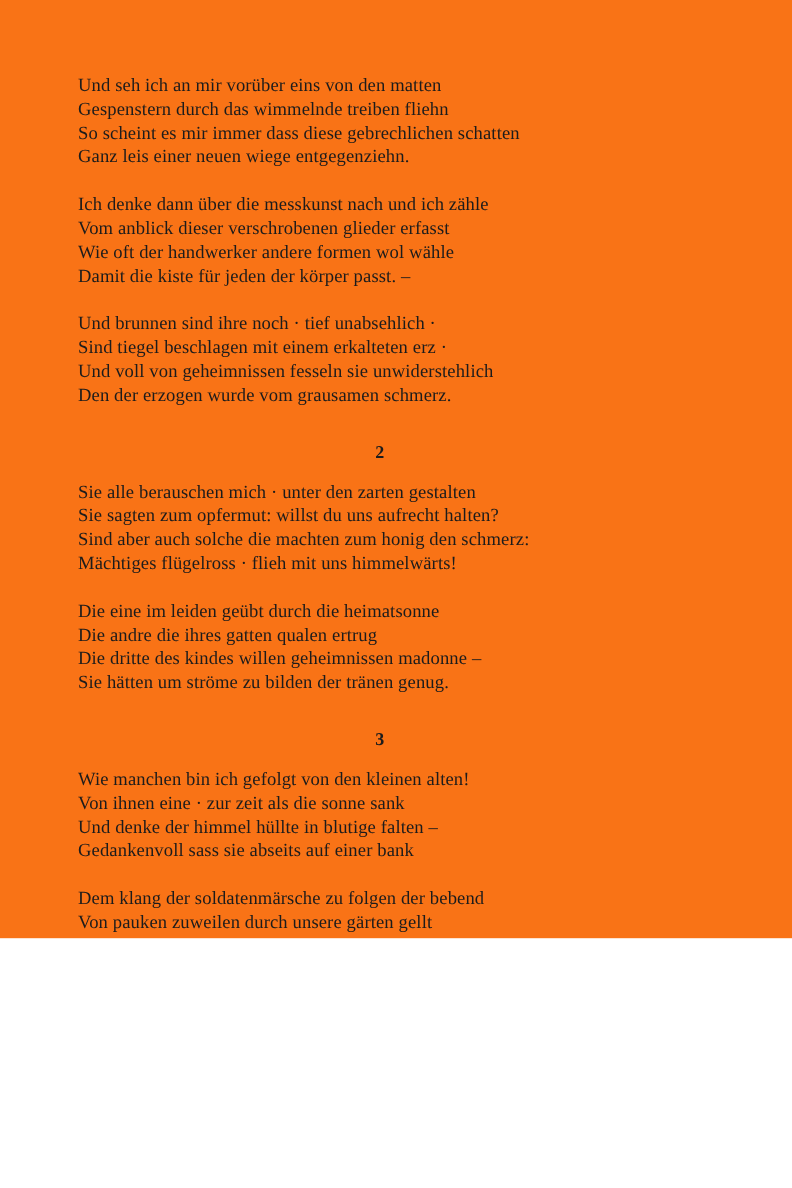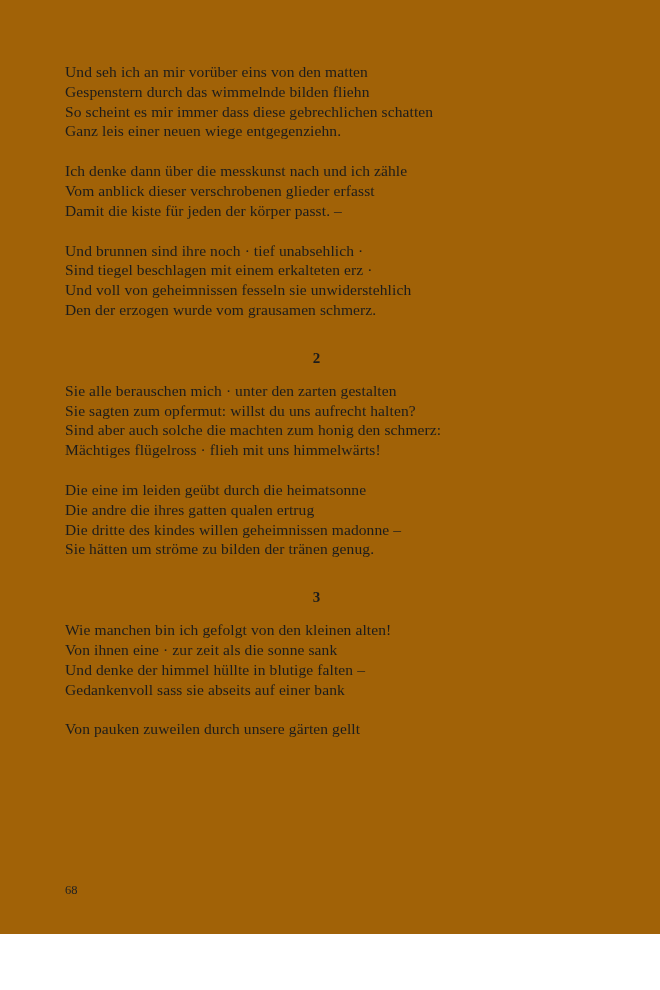--- a/index.html
+++ b/index.html
@@ -3,22 +3,22 @@
 <meta charset="utf-8">
 <style>
   html, body {
     margin: 0;
     padding: 0;
     background: #ffffff;
   }
   .page {
     position: relative;
     width: 660px;
-    height: 934px;
-    background: #a16207;
+    height: 782px;
+    background: #f97316;
     overflow: hidden;
     font-family: "Liberation Serif", "DejaVu Serif", serif;
     color: #1c1c1c;
   }
   .poem-body {
     padding: 62px 92px 0 65px;
   }
   .stanza {
     margin: 0 0 20px 0;
   }
@@ -44,27 +44,28 @@
     color: #222222;
   }
 </style>
 </head>
 <body>
 
 <div class="page">
   <div class="poem-body">
       <div class="stanza">
         <div class="line">Und seh ich an mir vorüber eins von den matten</div>
-        <div class="line">Gespenstern durch das wimmelnde bilden fliehn</div>
+        <div class="line">Gespenstern durch das wimmelnde treiben fliehn</div>
         <div class="line">So scheint es mir immer dass diese gebrechlichen schatten</div>
         <div class="line">Ganz leis einer neuen wiege entgegenziehn.</div>
       </div>
       <div class="stanza">
         <div class="line">Ich denke dann über die messkunst nach und ich zähle</div>
         <div class="line">Vom anblick dieser verschrobenen glieder erfasst</div>
+        <div class="line">Wie oft der handwerker andere formen wol wähle</div>
         <div class="line">Damit die kiste für jeden der körper passt. –</div>
       </div>
       <div class="stanza">
         <div class="line">Und brunnen sind ihre noch · tief unabsehlich ·</div>
         <div class="line">Sind tiegel beschlagen mit einem erkalteten erz ·</div>
         <div class="line">Und voll von geheimnissen fesseln sie unwiderstehlich</div>
         <div class="line">Den der erzogen wurde vom grausamen schmerz.</div>
       </div>
       <div class="section-number">2</div>
       <div class="stanza">
@@ -80,17 +81,18 @@
         <div class="line">Sie hätten um ströme zu bilden der tränen genug.</div>
       </div>
       <div class="section-number">3</div>
       <div class="stanza">
         <div class="line">Wie manchen bin ich gefolgt von den kleinen alten!</div>
         <div class="line">Von ihnen eine · zur zeit als die sonne sank</div>
         <div class="line">Und denke der himmel hüllte in blutige falten –</div>
         <div class="line">Gedankenvoll sass sie abseits auf einer bank</div>
       </div>
       <div class="stanza">
+        <div class="line">Dem klang der soldatenmärsche zu folgen der bebend</div>
         <div class="line">Von pauken zuweilen durch unsere gärten gellt</div>
       </div>
     </div>
   <div class="page-number">68</div>
 </div>
 
 </body></html>

